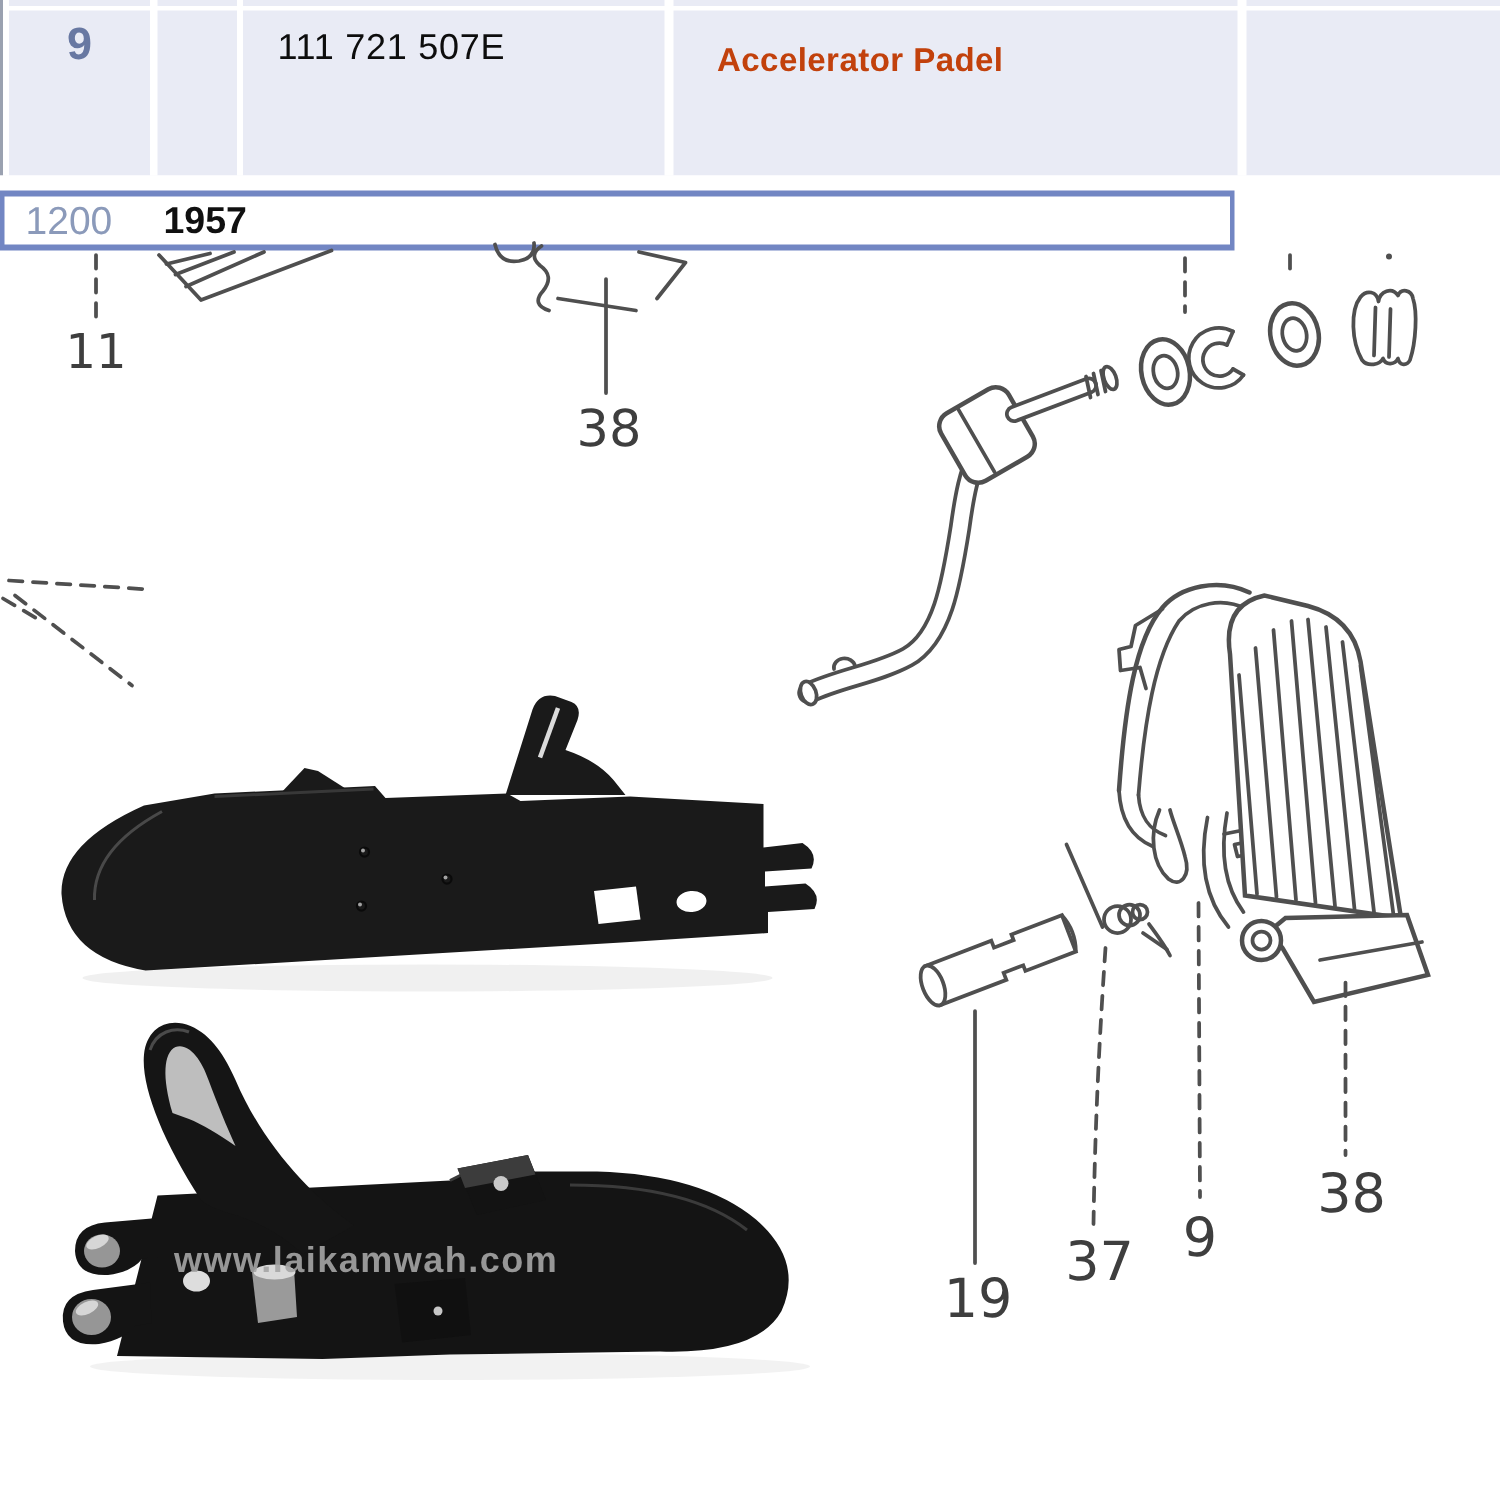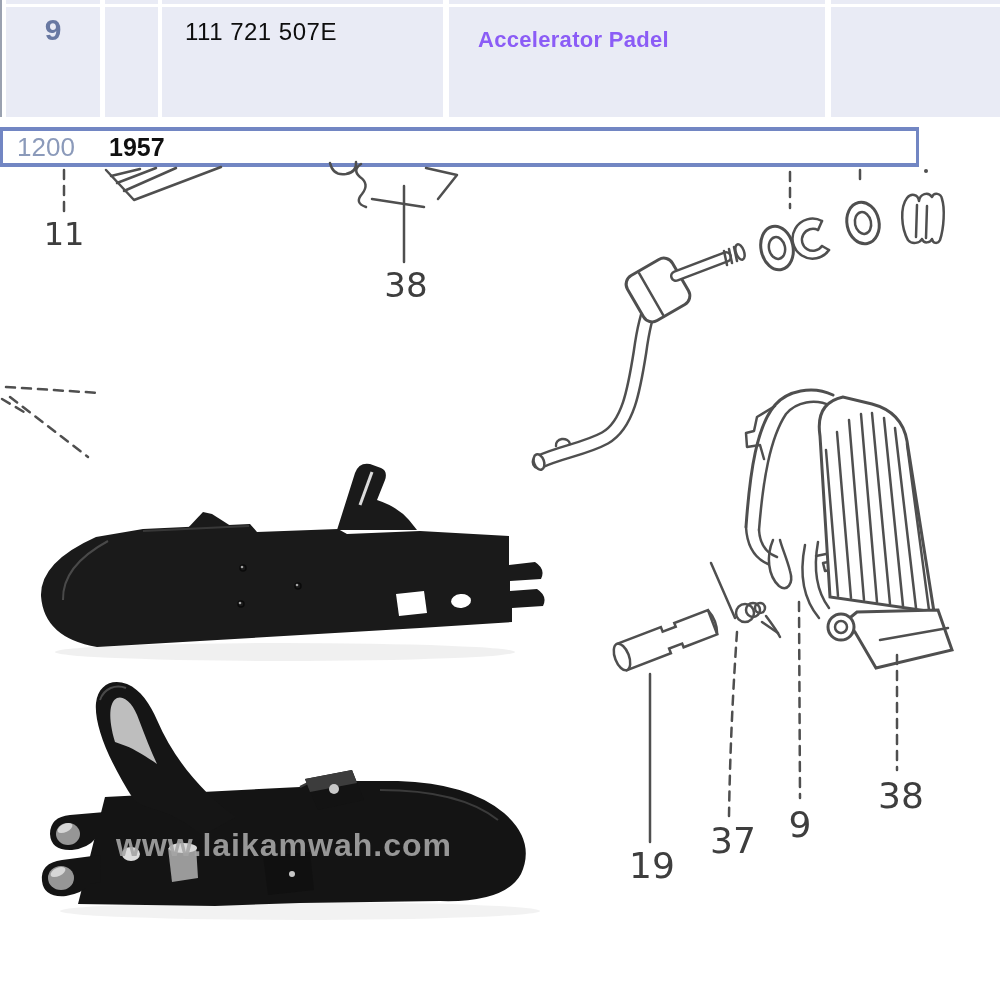--- a/index.html
+++ b/index.html
@@ -23,46 +23,46 @@
   }
   .col-sep{position:absolute;top:0;height:117px;background:#ffffff;}
   .sep1{left:100px;width:5px;}
   .sep2{left:158px;width:4px;}
   .sep3{left:443px;width:6px;}
   .sep4{left:825px;width:6px;}
   .cell{position:absolute;white-space:nowrap;}
   .cell-pos{left:8px;top:13px;width:90px;text-align:center;
     font-size:30px;font-weight:600;color:#6878a2;}
   .cell-part{left:185px;top:18px;font-size:24px;font-weight:normal;color:#0d0d0d;letter-spacing:.5px;}
-  .cell-desc{left:478px;top:27px;font-size:22px;font-weight:bold;color:#8b5cf6;letter-spacing:.3px;text-align:center;}
+  .cell-desc{left:478px;top:27px;font-size:22px;font-weight:bold;color:#c2410c;letter-spacing:.3px;text-align:center;}
   .table-gap{position:absolute;left:0;top:117px;width:1000px;height:10px;background:#ffffff;}
 
   
   .hl-row{
-    position:absolute;left:0;top:127px;width:919px;height:40px;box-sizing:border-box;
+    position:absolute;left:0;top:127px;width:823px;height:40px;box-sizing:border-box;
     background:#ffffff;
     border-top:4px solid #7286c3;border-bottom:4px solid #7286c3;
     border-left:3px solid #7286c3;border-right:3px solid #7286c3;
     display:flex;align-items:center;
   }
   .hl-row span{white-space:nowrap;}
   .hl-model{position:absolute;left:14px;font-size:26px;font-weight:500;color:#8b9aba;}
   .hl-year{position:absolute;left:106px;font-size:25px;font-weight:bold;color:#101010;}
   .hl-type{position:absolute;left:280px;font-size:26px;font-weight:500;color:#6e81ac;}
 
   
   svg.stage{position:absolute;left:0;top:0;width:1000px;height:1000px;}
   .ln{stroke:#4f4f4f;stroke-width:2.5;fill:none;stroke-linecap:round;stroke-linejoin:round;}
   .lnw3{stroke-width:3;}
   .dash{stroke-dasharray:9 7;}
   .lbl{font-family:"DejaVu Sans", sans-serif;fill:#3e3e3e;}
 
   .watermark{
     position:absolute;left:116px;top:827px;
-    font-size:32px;font-weight:bold;letter-spacing:1px;
+    font-size:24px;font-weight:bold;letter-spacing:1px;
     color:rgba(165,165,165,0.9);z-index:5;white-space:nowrap;
   }
 </style>
 </head>
 <body>
 
 <div class="table-area">
   <div class="top-rule"></div>
   <div class="left-rule"></div>
   <div class="left-rule2"></div>

